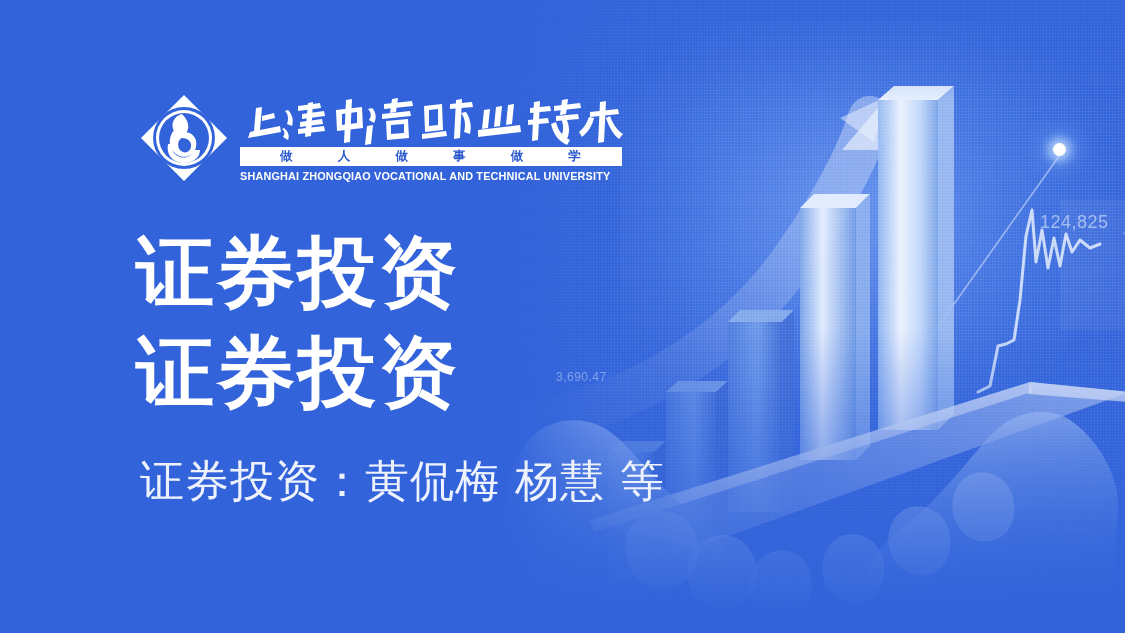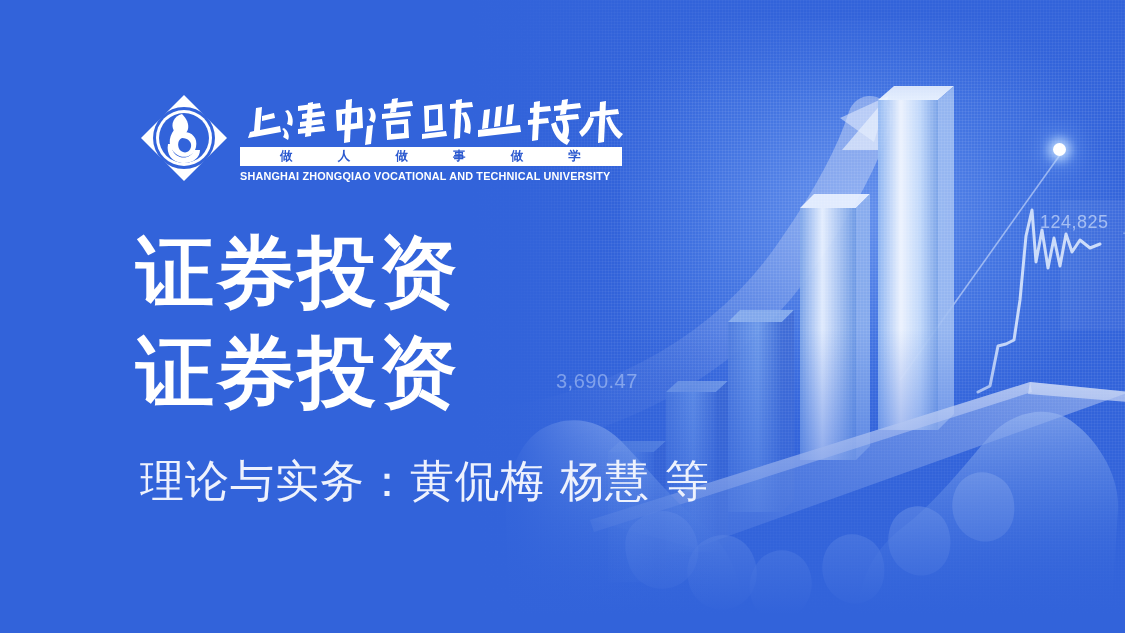--- a/index.html
+++ b/index.html
@@ -77,21 +77,21 @@
 
   .ticker {
     position: absolute;
     color: rgba(225,236,255,0.60);
     font-size: 18px;
     letter-spacing: 0.5px;
     font-family: "Liberation Sans", sans-serif;
     white-space: nowrap;
   }
   .ticker-hi  { left: 1040px; top: 212px; }
-  .ticker-lo  { left: 556px;  top: 370px; font-size: 20px; color: rgba(215,230,255,0.45); }
+  .ticker-lo  { left: 556px;  top: 370px; font-size: 12px; color: rgba(215,230,255,0.45); }
 
   .ticker-dots {
     position: absolute;
     left: 1122px; top: 220px;
     color: rgba(220,235,255,0.45);
     font-size: 15px;
     letter-spacing: 2px;
   }
 
   .spark-dot {
@@ -388,15 +388,15 @@
 
       <div class="uni-en">SHANGHAI ZHONGQIAO VOCATIONAL AND TECHNICAL UNIVERSITY</div>
     </div>
   </div>
 
   <div class="title-block">
     <div class="title-line">证券投资</div>
     <div class="title-line">证券投资</div>
   </div>
 
-  <div class="subtitle">理论与实务：黄侃梅 杨慧 等</div>
+  <div class="subtitle">证券投资：黄侃梅 杨慧 等</div>
 
 </div>
 
 </body></html>

